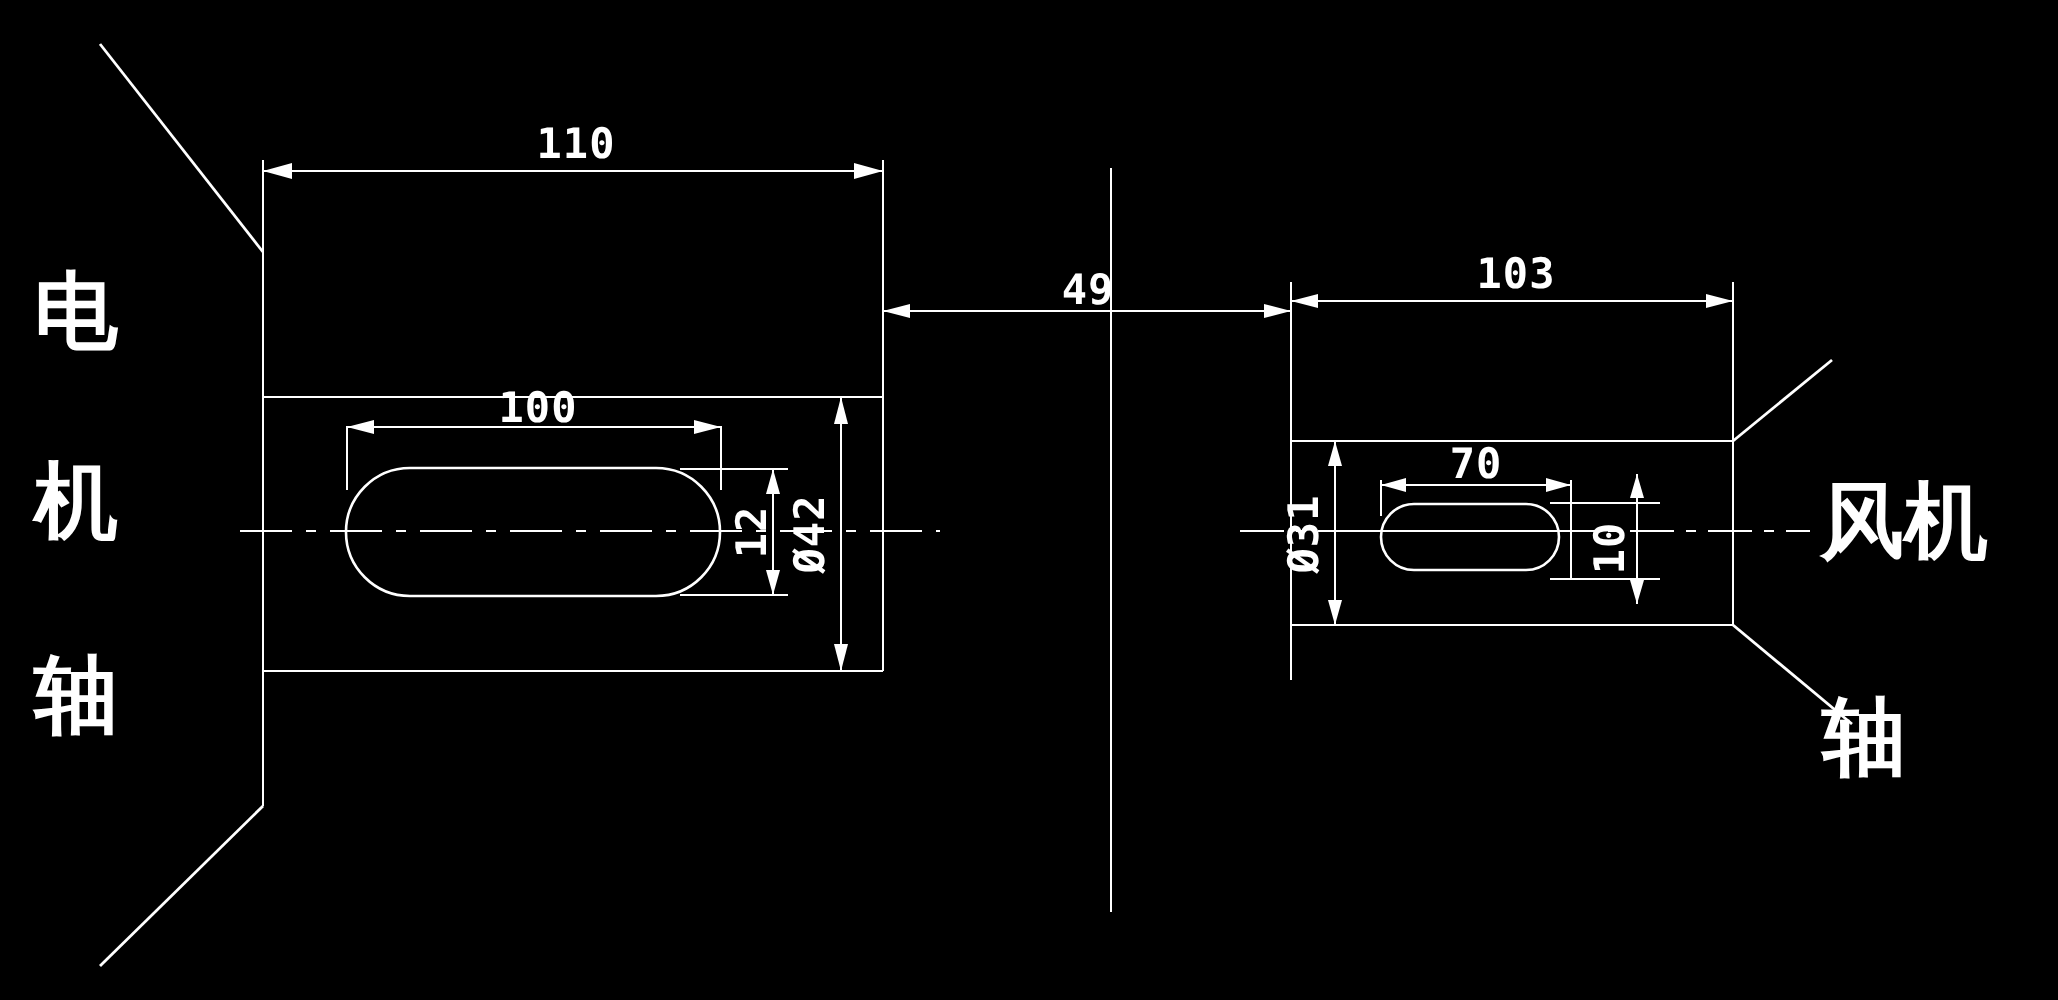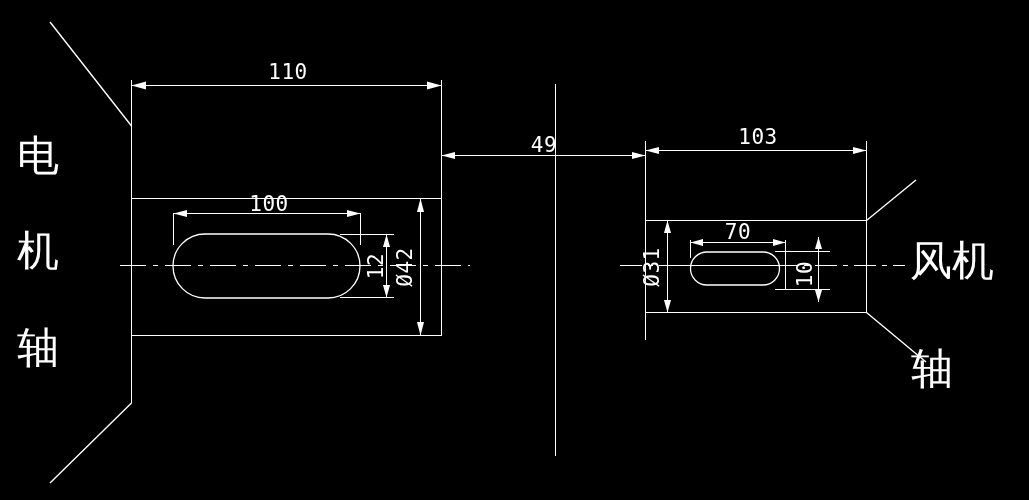--- a/index.html
+++ b/index.html
@@ -11,20 +11,21 @@
     width: 1029px;
     height: 500px;
     overflow: hidden;
     font-family: "Liberation Sans", sans-serif;
   }
   #drawing-root {
     position: relative;
     width: 856px;
     height: 500px;
     background: #737373;
+    font-weight: bold;
   }
   svg#cad {
     display: block;
     width: 1029px;
     height: 500px;
     background: #000000;
   }
   .solid {
     stroke: #ffffff;
     stroke-width: 1.3;

